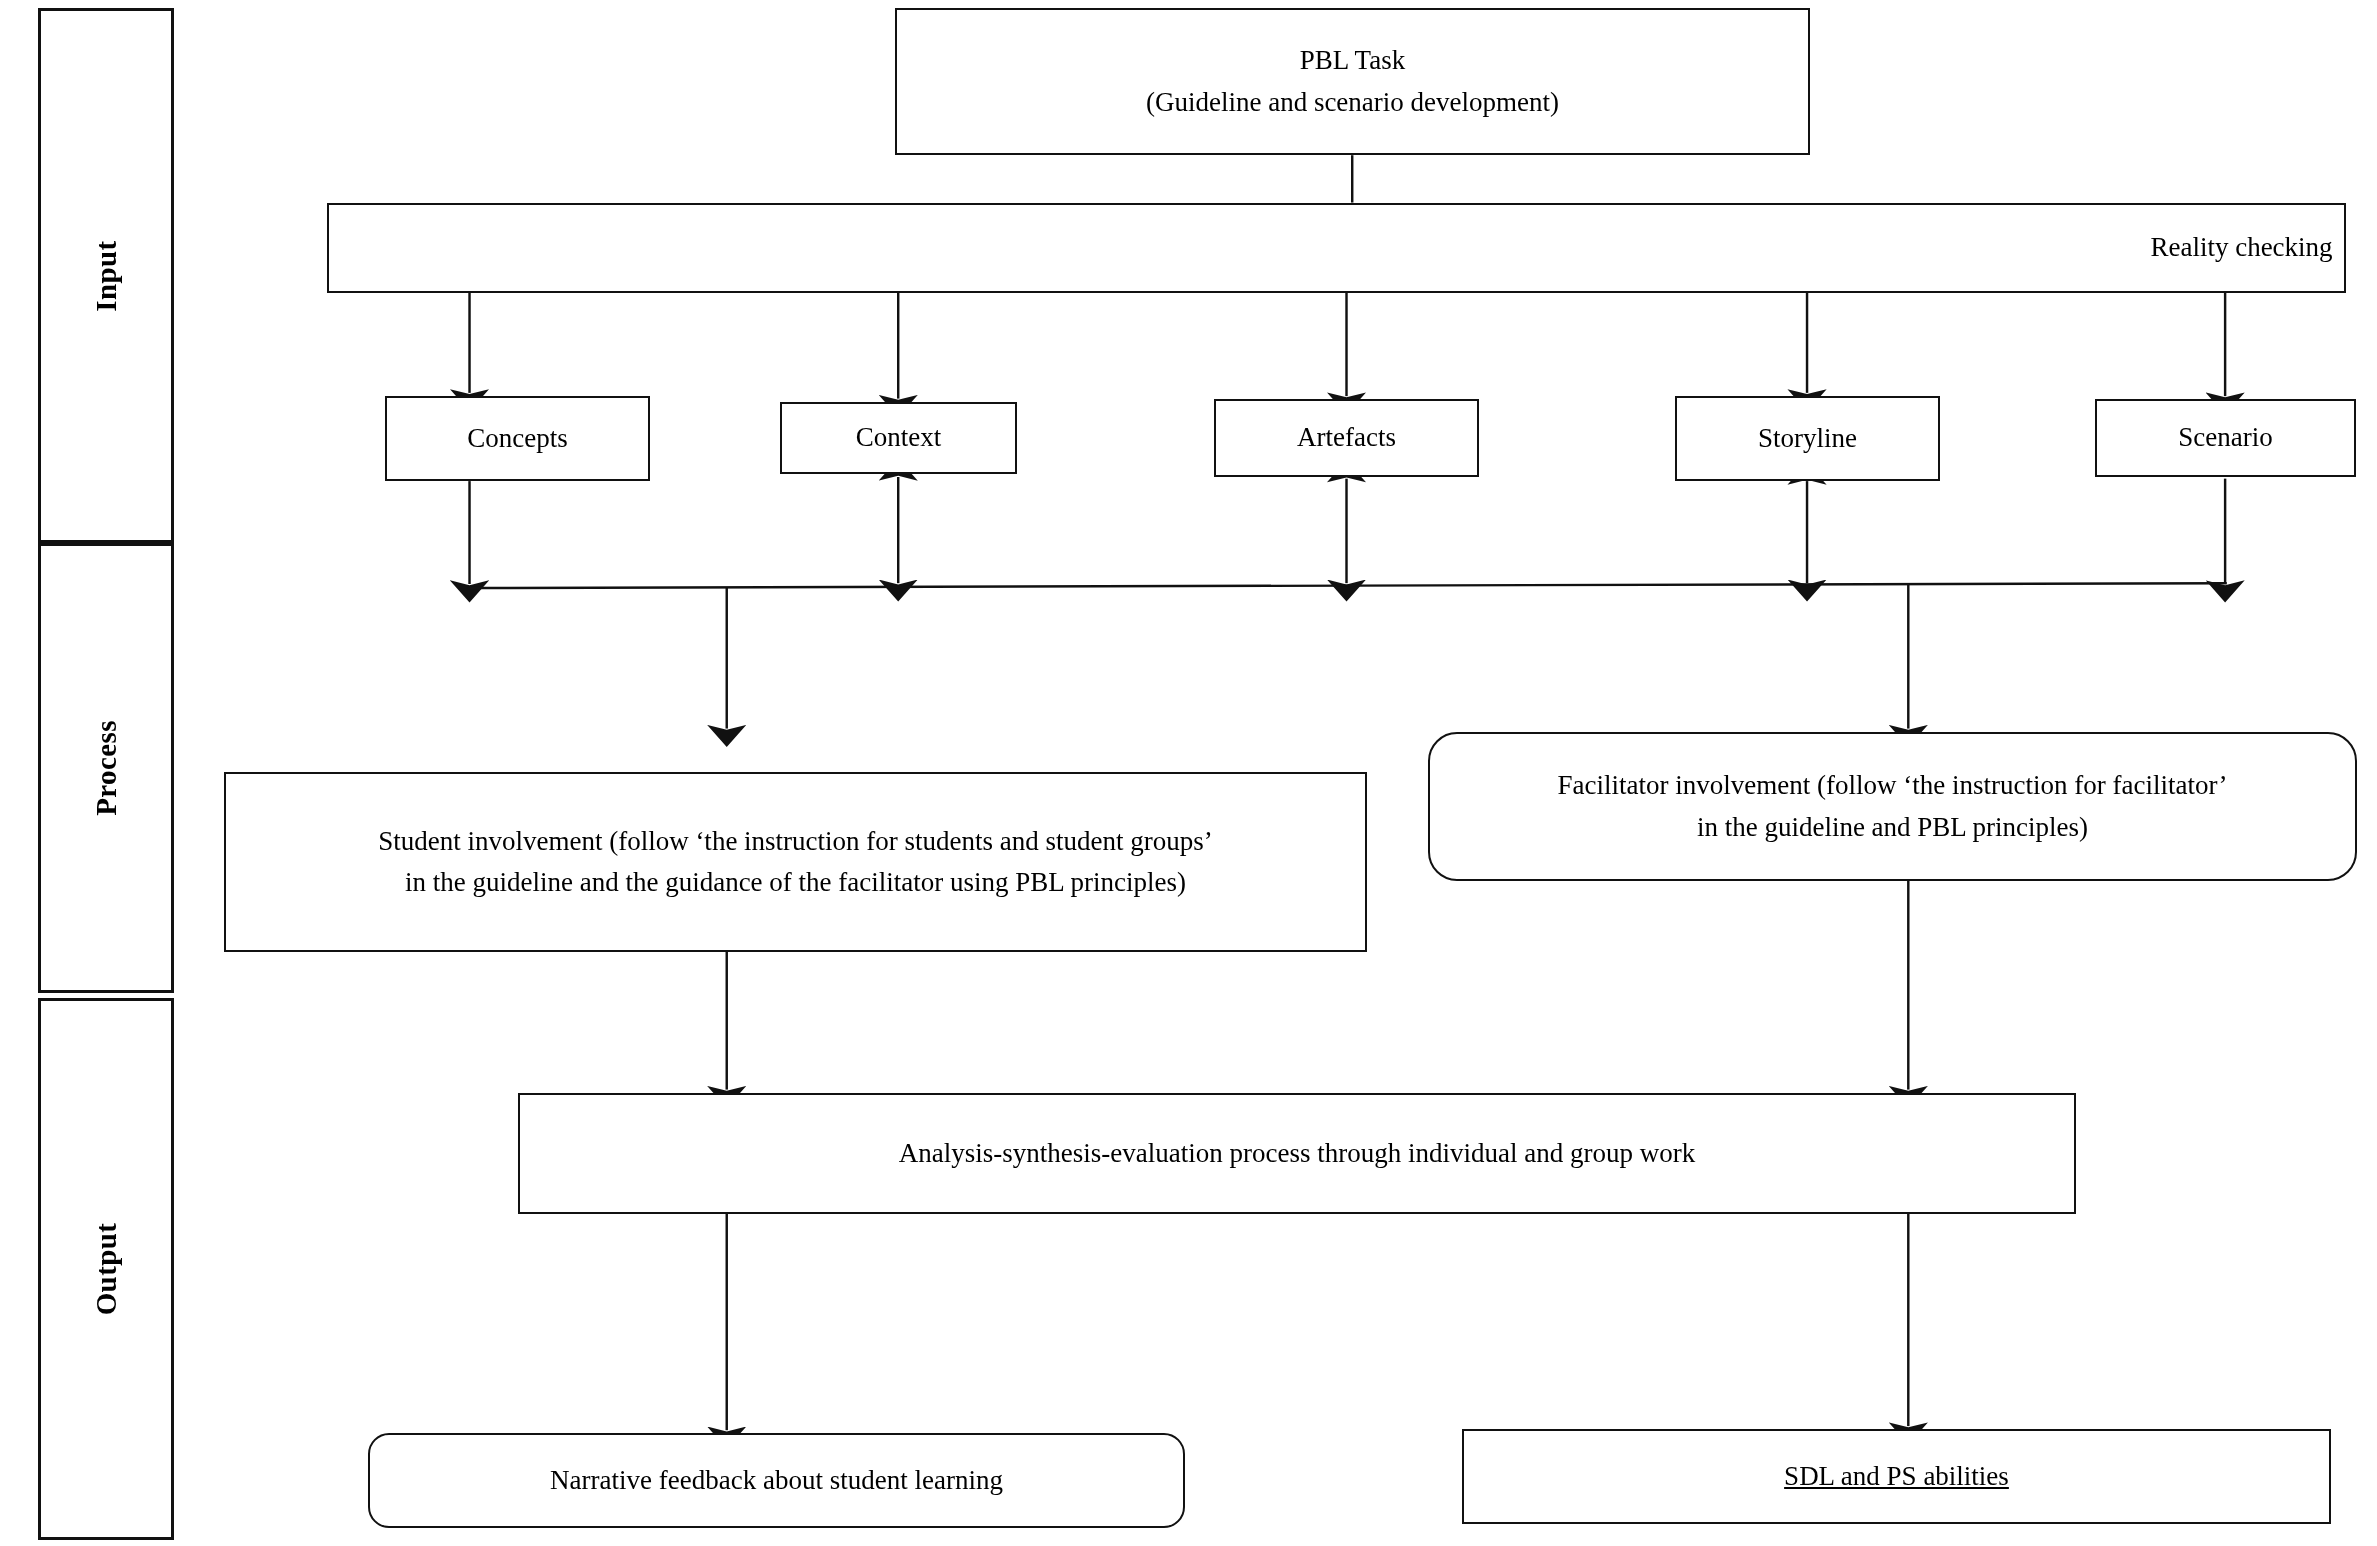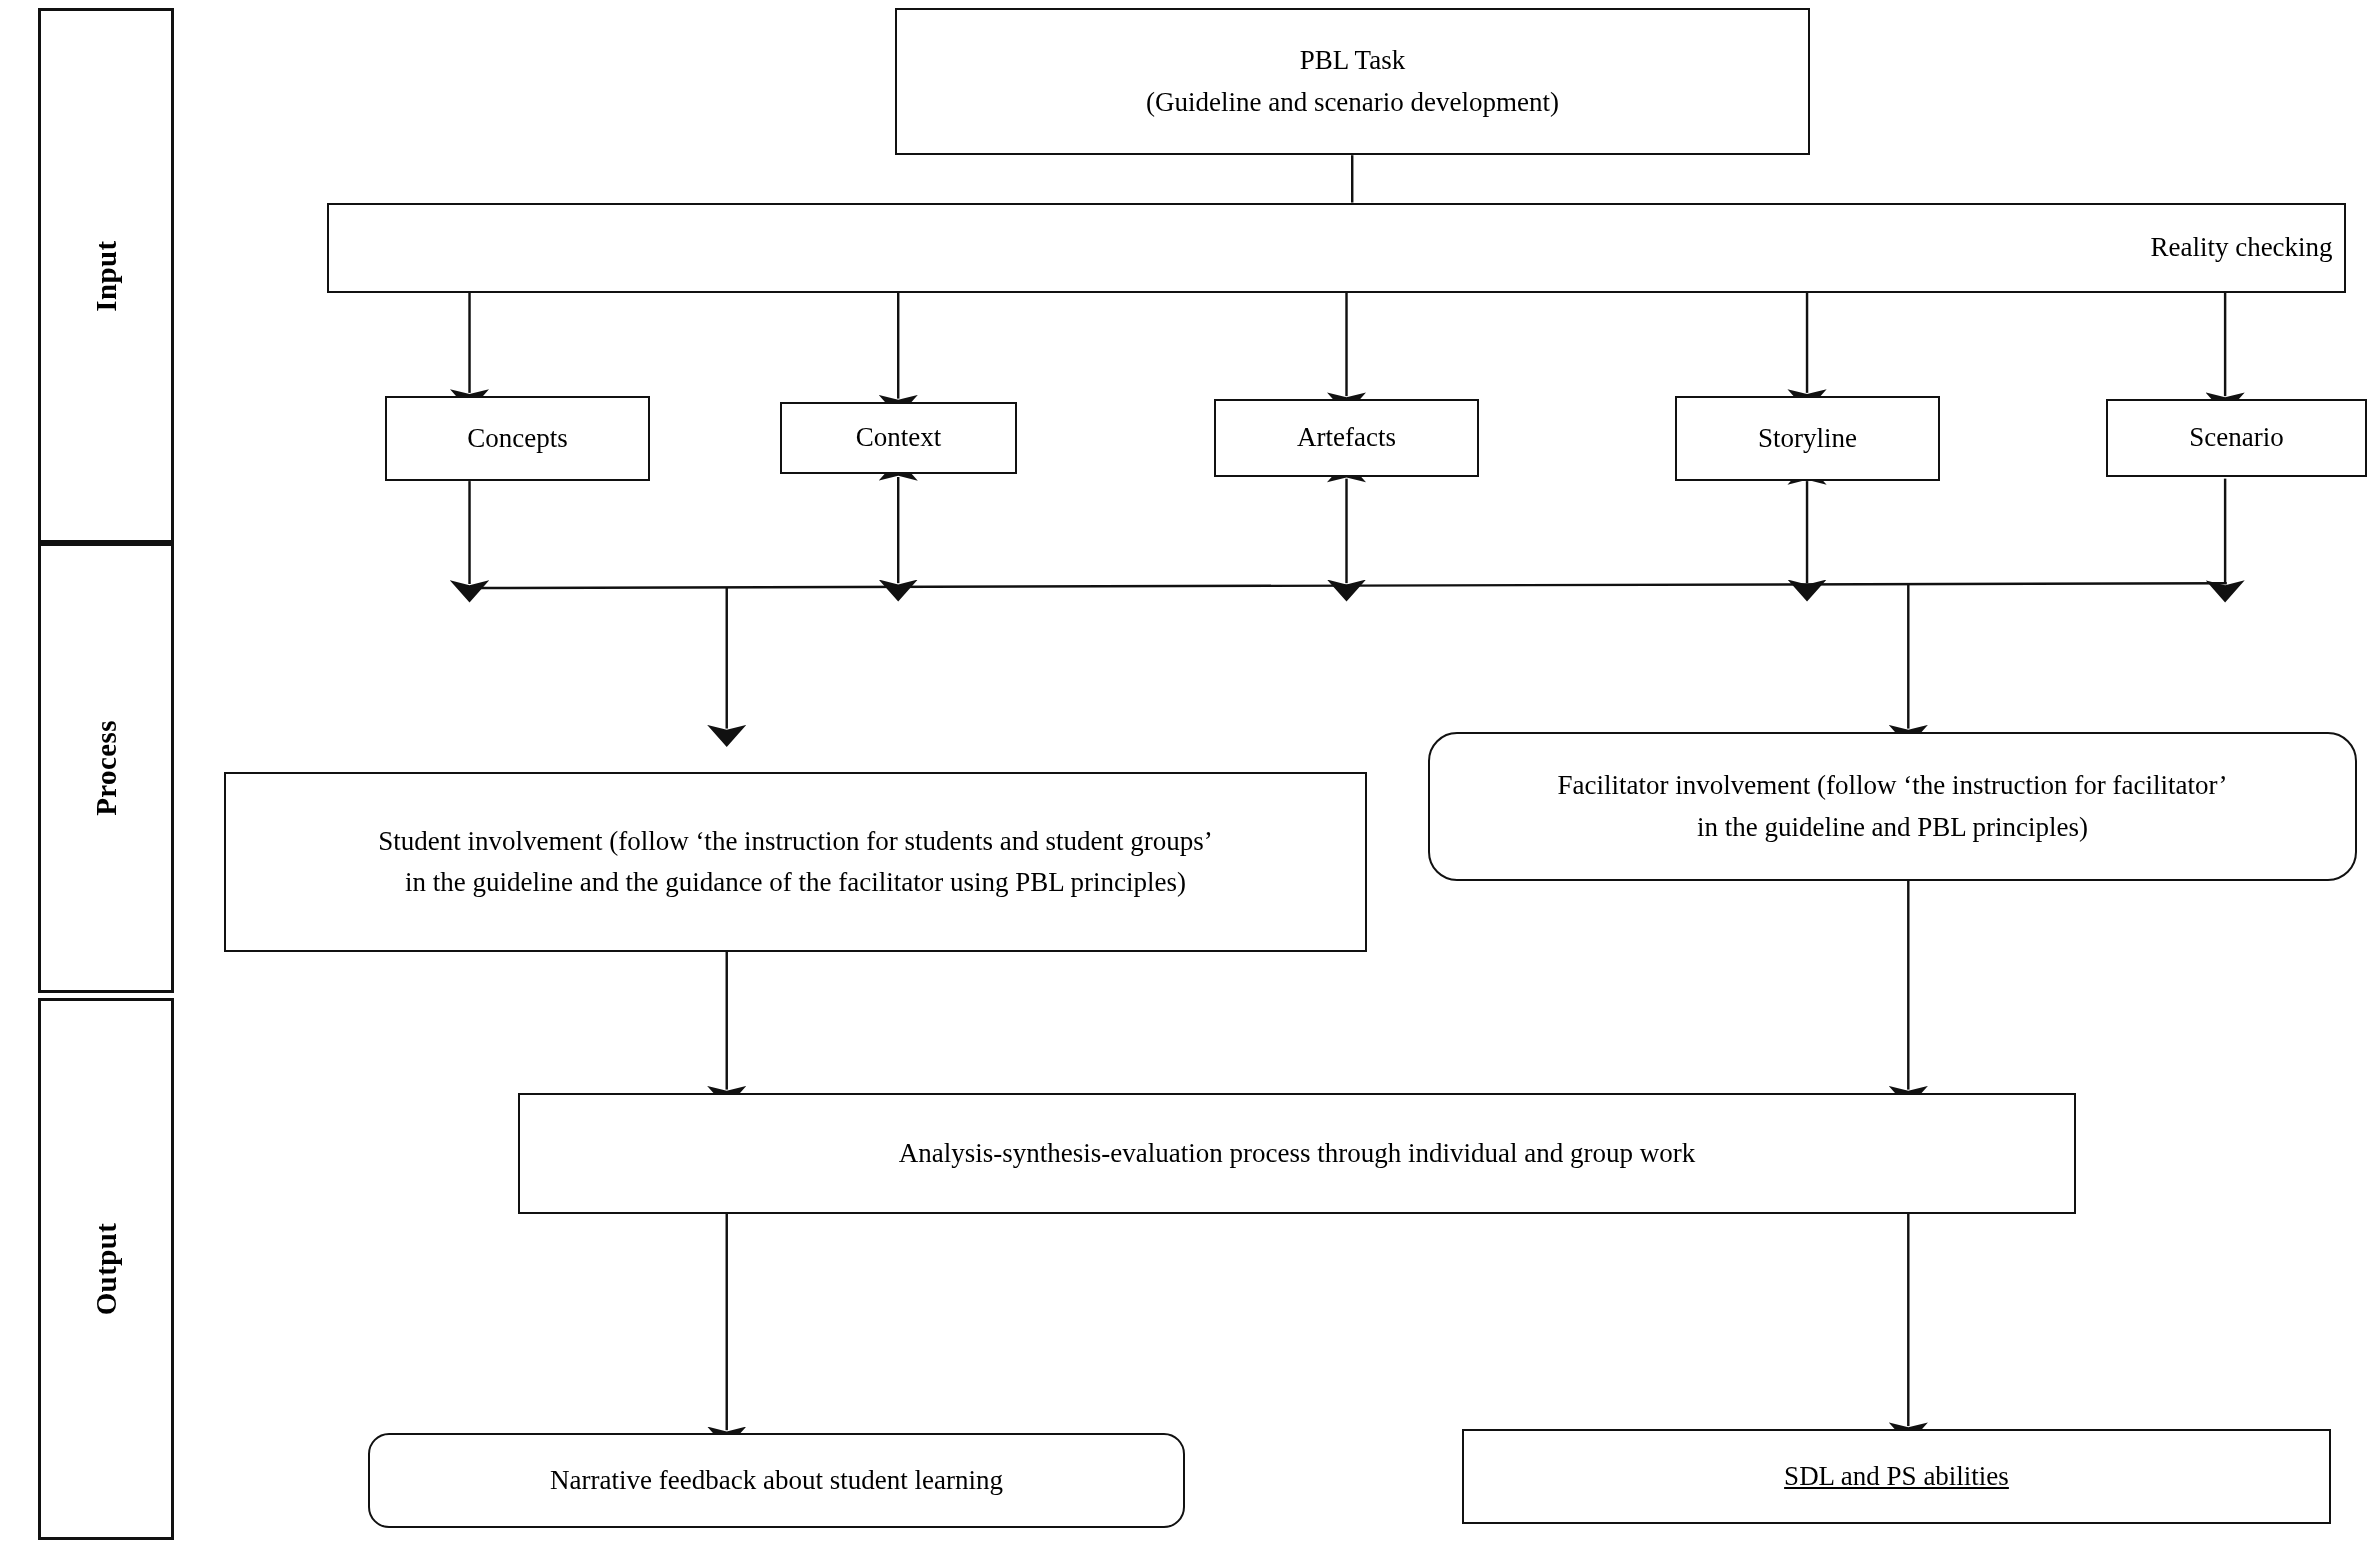--- a/index.html
+++ b/index.html
@@ -65,21 +65,21 @@
   }
   .node-text { display: block; width: 100%; white-space: pre-line; }
 
   .n-pbl        { left: 895px; top: 8px;   width: 915px; height: 147px; }
   .n-reality    { left: 327px;  top: 203px;  width: 2019px; height: 90px; text-align: right; }
 
   .n-concepts   { left: 337px;  top: 396px;  width: 265px;  height: 85px; margin-left: 48px; }
   .n-context    { left: 780px;  top: 402px;  width: 237px;  height: 72px;  }
   .n-artefacts  { left: 1214px; top: 399px;  width: 265px;  height: 78px;  }
   .n-storyline  { left: 1675px; top: 396px;  width: 265px;  height: 85px; }
-  .n-scenario   { left: 2095px; top: 399px;  width: 261px;  height: 78px; margin-left: 11px;  }
+  .n-scenario   { left: 2095px; top: 399px;  width: 261px;  height: 78px;  }
 
   .n-student    { left: 224px;  top: 772px;  width: 1143px; height: 180px; font-family: Liberation Serif, serif; }
   .n-facilitator{ left: 1428px; top: 732px;  width: 929px; height: 149px; border-radius: 29px; }
   .n-analysis   { left: 518px;  top: 1093px; width: 1558px; height: 121px; }
   .n-narrative  { left: 368px;  top: 1433px; width: 817px; height: 95px; border-radius: 21px; }
   .n-sdl        { left: 1462px; top: 1429px; width: 869px; height: 95px; text-decoration: underline; }
 
   
   #edges {
     position: absolute;

